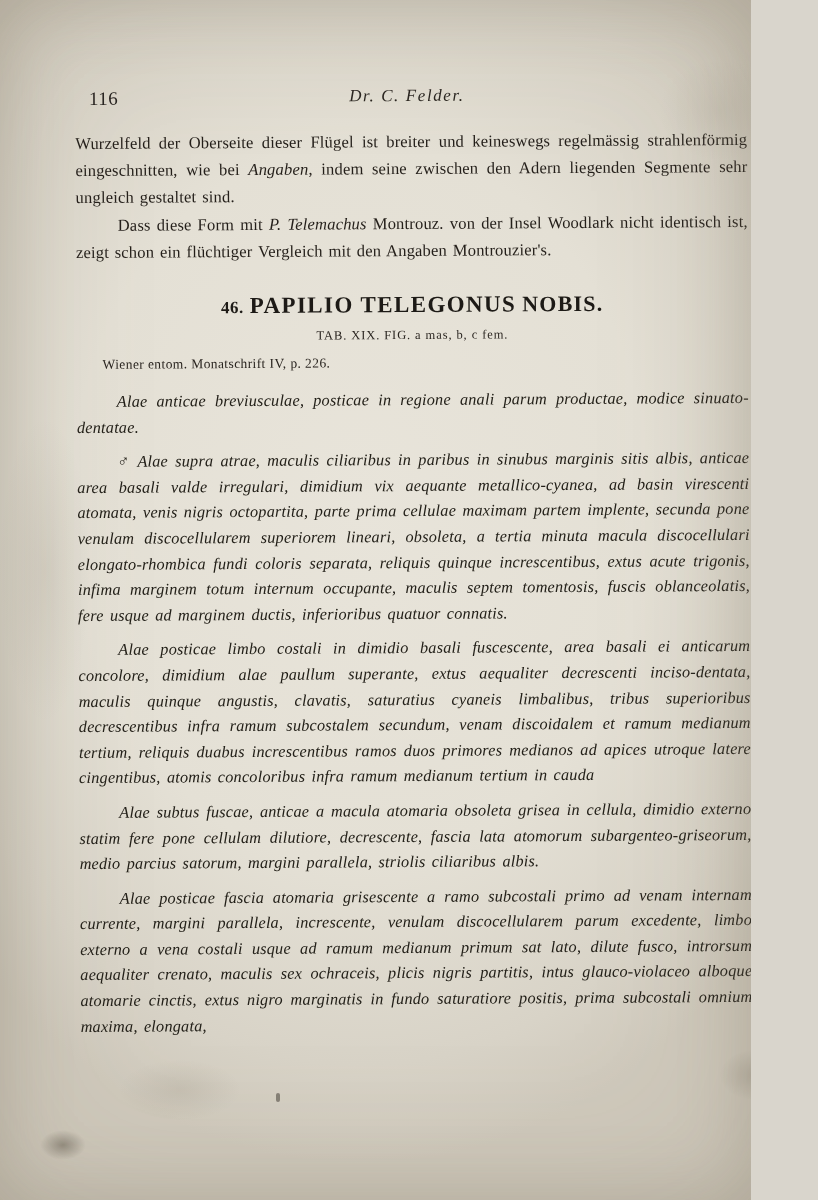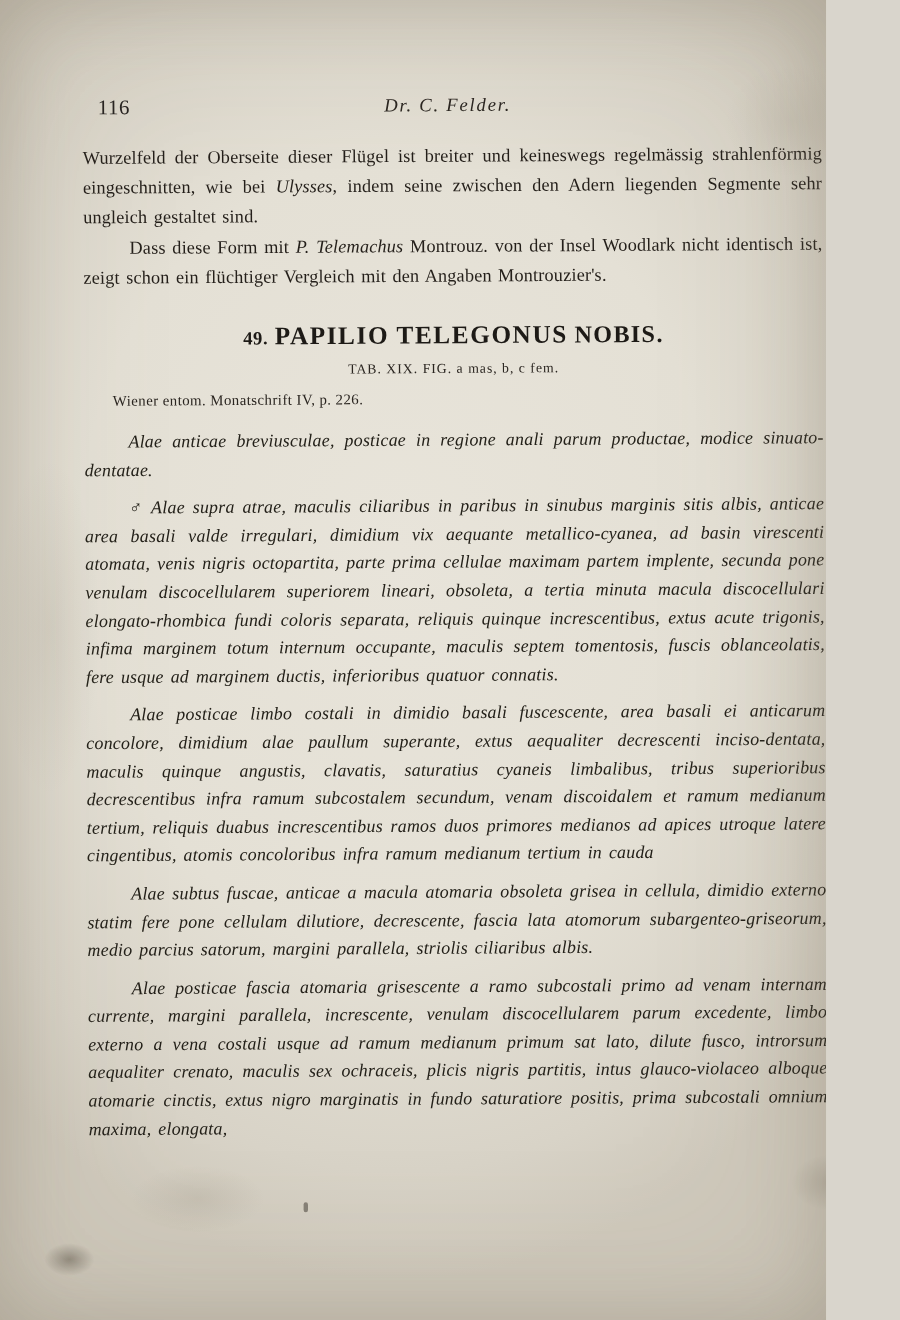--- a/index.html
+++ b/index.html
@@ -166,26 +166,26 @@
   <div class="skewwrap">
     <div class="content">
 
       <div class="header-row">
         <div class="folio">116</div>
         <div class="running-head">Dr. C. Felder.</div>
       </div>
 
       <div class="body">
 
-        <p class="para-roman">Wurzelfeld der Oberseite dieser Flügel ist breiter und keineswegs regelmässig strahlenförmig eingeschnitten, wie bei <i>Ulysses</i>, indem seine zwischen den Adern liegenden Segmente sehr ungleich gestaltet sind.</p>
+        <p class="para-roman">Wurzelfeld der Oberseite dieser Flügel ist breiter und keineswegs regelmässig strahlenförmig eingeschnitten, wie bei <i>Angaben</i>, indem seine zwischen den Adern liegenden Segmente sehr ungleich gestaltet sind.</p>
 
         <p class="para-roman indent">Dass diese Form mit <i>P. Telemachus</i> Montrouz. von der Insel Woodlark nicht identisch ist, zeigt schon ein flüchtiger Vergleich mit den Angaben Montrouzier's.</p>
 
         <div class="species-head">
-          <span class="species-num">49.</span><span class="species-name">PAPILIO TELEGONUS</span><span class="species-auth">NOBIS.</span>
+          <span class="species-num">46.</span><span class="species-name">PAPILIO TELEGONUS</span><span class="species-auth">NOBIS.</span>
         </div>
 
         <p class="plate-line">TAB. XIX. FIG. a mas, b, c fem.</p>
 
         <p class="ref-line">Wiener entom. Monatschrift IV, p. 226.</p>
 
         <p class="desc indent desc-block-1">Alae anticae breviusculae, posticae in regione anali parum productae, modice sinuato-dentatae.</p>
 
         <p class="desc indent blk">♂ Alae supra atrae, maculis ciliaribus in paribus in sinubus marginis sitis albis, anticae area basali valde irregulari, dimidium vix aequante metallico-cyanea, ad basin virescenti atomata, venis nigris octopartita, parte prima cellulae maximam partem implente, secunda pone venulam discocellularem superiorem lineari, obsoleta, a tertia minuta macula discocellulari elongato-rhombica fundi coloris separata, reliquis quinque increscentibus, extus acute trigonis, infima marginem totum internum occupante, maculis septem tomentosis, fuscis oblanceolatis, fere usque ad marginem ductis, inferioribus quatuor connatis.</p>
 

